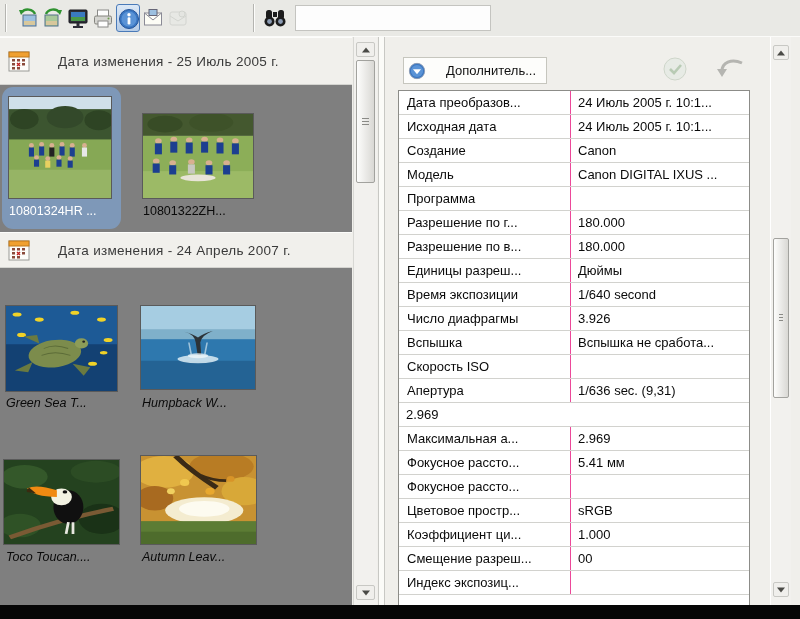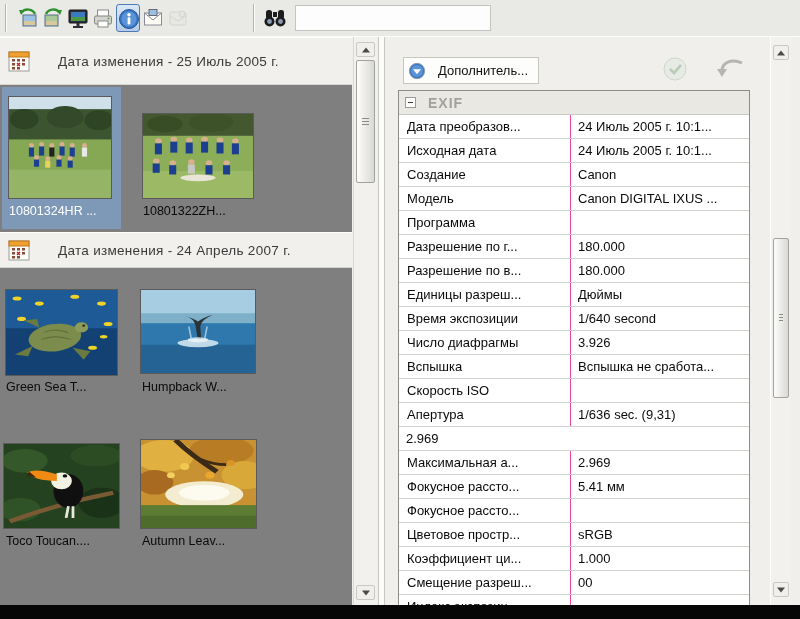--- a/index.html
+++ b/index.html
@@ -24,22 +24,22 @@
   .left-panel { position:absolute; left:0; top:37px; width:352px; height:568px; background:#7f7f7f; }
   .group-header { position:absolute; left:0; width:352px; background:#f1f0ec;
                   border-top:1px solid #fdfdfb; border-bottom:1px solid #d4d4d0;
                   display:flex; align-items:center; }
   .gh-1 { top:0; height:48px; }
   .gh-2 { top:195px; height:36px; }
   .cal-icon { margin-left:8px; width:22px; height:24px; flex:none; }
   .gh-text { margin-left:28px; font-size:13.5px; color:#3a3a3a; letter-spacing:.3px; }
   .thumb-area { position:absolute; left:0; width:352px; }
   .ta-1 { top:48px; height:147px; }
-  .ta-2 { top:229px; height:334px; }
-  .thumb-cell { position:absolute; }
+  .ta-2 { top:245px; height:334px;font-style:italic; }
+  .thumb-cell { position:absolute;border-radius:11px; }
   .thumb-cell.selected { background:#7e98b8; }
   .thumb-img { position:absolute; border:1px solid #5a5a5a; overflow:hidden; }
   .thumb-img svg { display:block; width:100%; height:100%; }
   .thumb-label { position:absolute; font-size:12.5px; color:#0a0a0a; white-space:nowrap; }
   .thumb-label.on-sel { color:#ffffff; }
 
   
   .vscroll { position:absolute; top:37px; height:568px; background:#f2f1ee; }
   .vs-left  { left:353px; width:24px; border-left:1px solid #d8d8d4; }
   .vs-right { left:770px; width:21px; border-left:1px solid #ffffff; }
@@ -53,21 +53,21 @@
   .sb-grip { position:absolute; left:5px; right:5px; top:50%; height:8px; transform:translateY(-50%);
              background:repeating-linear-gradient(#8a8a86 0 1px, transparent 1px 3px); }
 
   .panel-divider { position:absolute; left:378px; top:37px; width:7px; height:568px;
                    background:#fbfbf8; border-left:1px solid #c8c8c4; border-right:1px solid #c8c8c4; }
 
   
   .right-panel { position:absolute; left:385px; top:37px; width:385px; height:568px; background:#f0efeb; }
   .more-btn { position:absolute; left:18px; top:20px; height:27px; padding:0 10px 0 4px;
               background:#fdfdfb; border:1px solid #c6c6be; display:flex; align-items:center;
-              gap:12px; font-size:13px; color:#111; cursor:pointer; }
+              gap:20px; font-size:13px; color:#111; cursor:pointer; }
   .more-btn svg { width:18px; height:18px; }
   .ghost-icon { position:absolute; opacity:.95; }
   .prop-table { position:absolute; left:13px; top:53px; width:352px; height:516px;
                 background:#ffffff; border:1px solid #8c8c88; overflow:hidden; }
   .pt-header { height:24px; background:#e9e8e3; border-bottom:1px solid #c8c8c4;
                display:flex; align-items:center; }
   .collapse-box { width:11px; height:11px; margin-left:6px; background:#fdfdfb;
                   border:1px solid #9a9a96; position:relative; flex:none; }
   .collapse-box::after { content:""; position:absolute; left:2px; right:2px; top:4px; height:1px; background:#3a3a3a; }
   .pt-title { margin-left:12px; font-size:14px; font-weight:bold; color:#a2a29c; letter-spacing:1px; }
@@ -407,24 +407,20 @@
       </svg>
     </span>
     <span class="ghost-icon" style="left:330px;top:21px;width:30px;height:22px">
       <svg viewBox="0 0 30 22">
         <path d="M27 5 C16 0 7 5 7 13" fill="none" stroke="#b2b2ae" stroke-width="3"></path>
         <path d="M2 11 L12 11 L7 19 Z" fill="#b2b2ae"></path>
       </svg>
     </span>
 
     <div class="prop-table">
-      <div class="pt-header">
-        <span class="collapse-box"></span>
-        <span class="pt-title">EXIF</span>
-      </div>
 
       <div class="pt-row">
         <div class="pt-label">Дата преобразов...</div>
         <div class="pt-value">24 Июль 2005 г. 10:1...</div>
       </div>
       <div class="pt-row">
         <div class="pt-label">Исходная дата</div>
         <div class="pt-value">24 Июль 2005 г. 10:1...</div>
       </div>
       <div class="pt-row">

